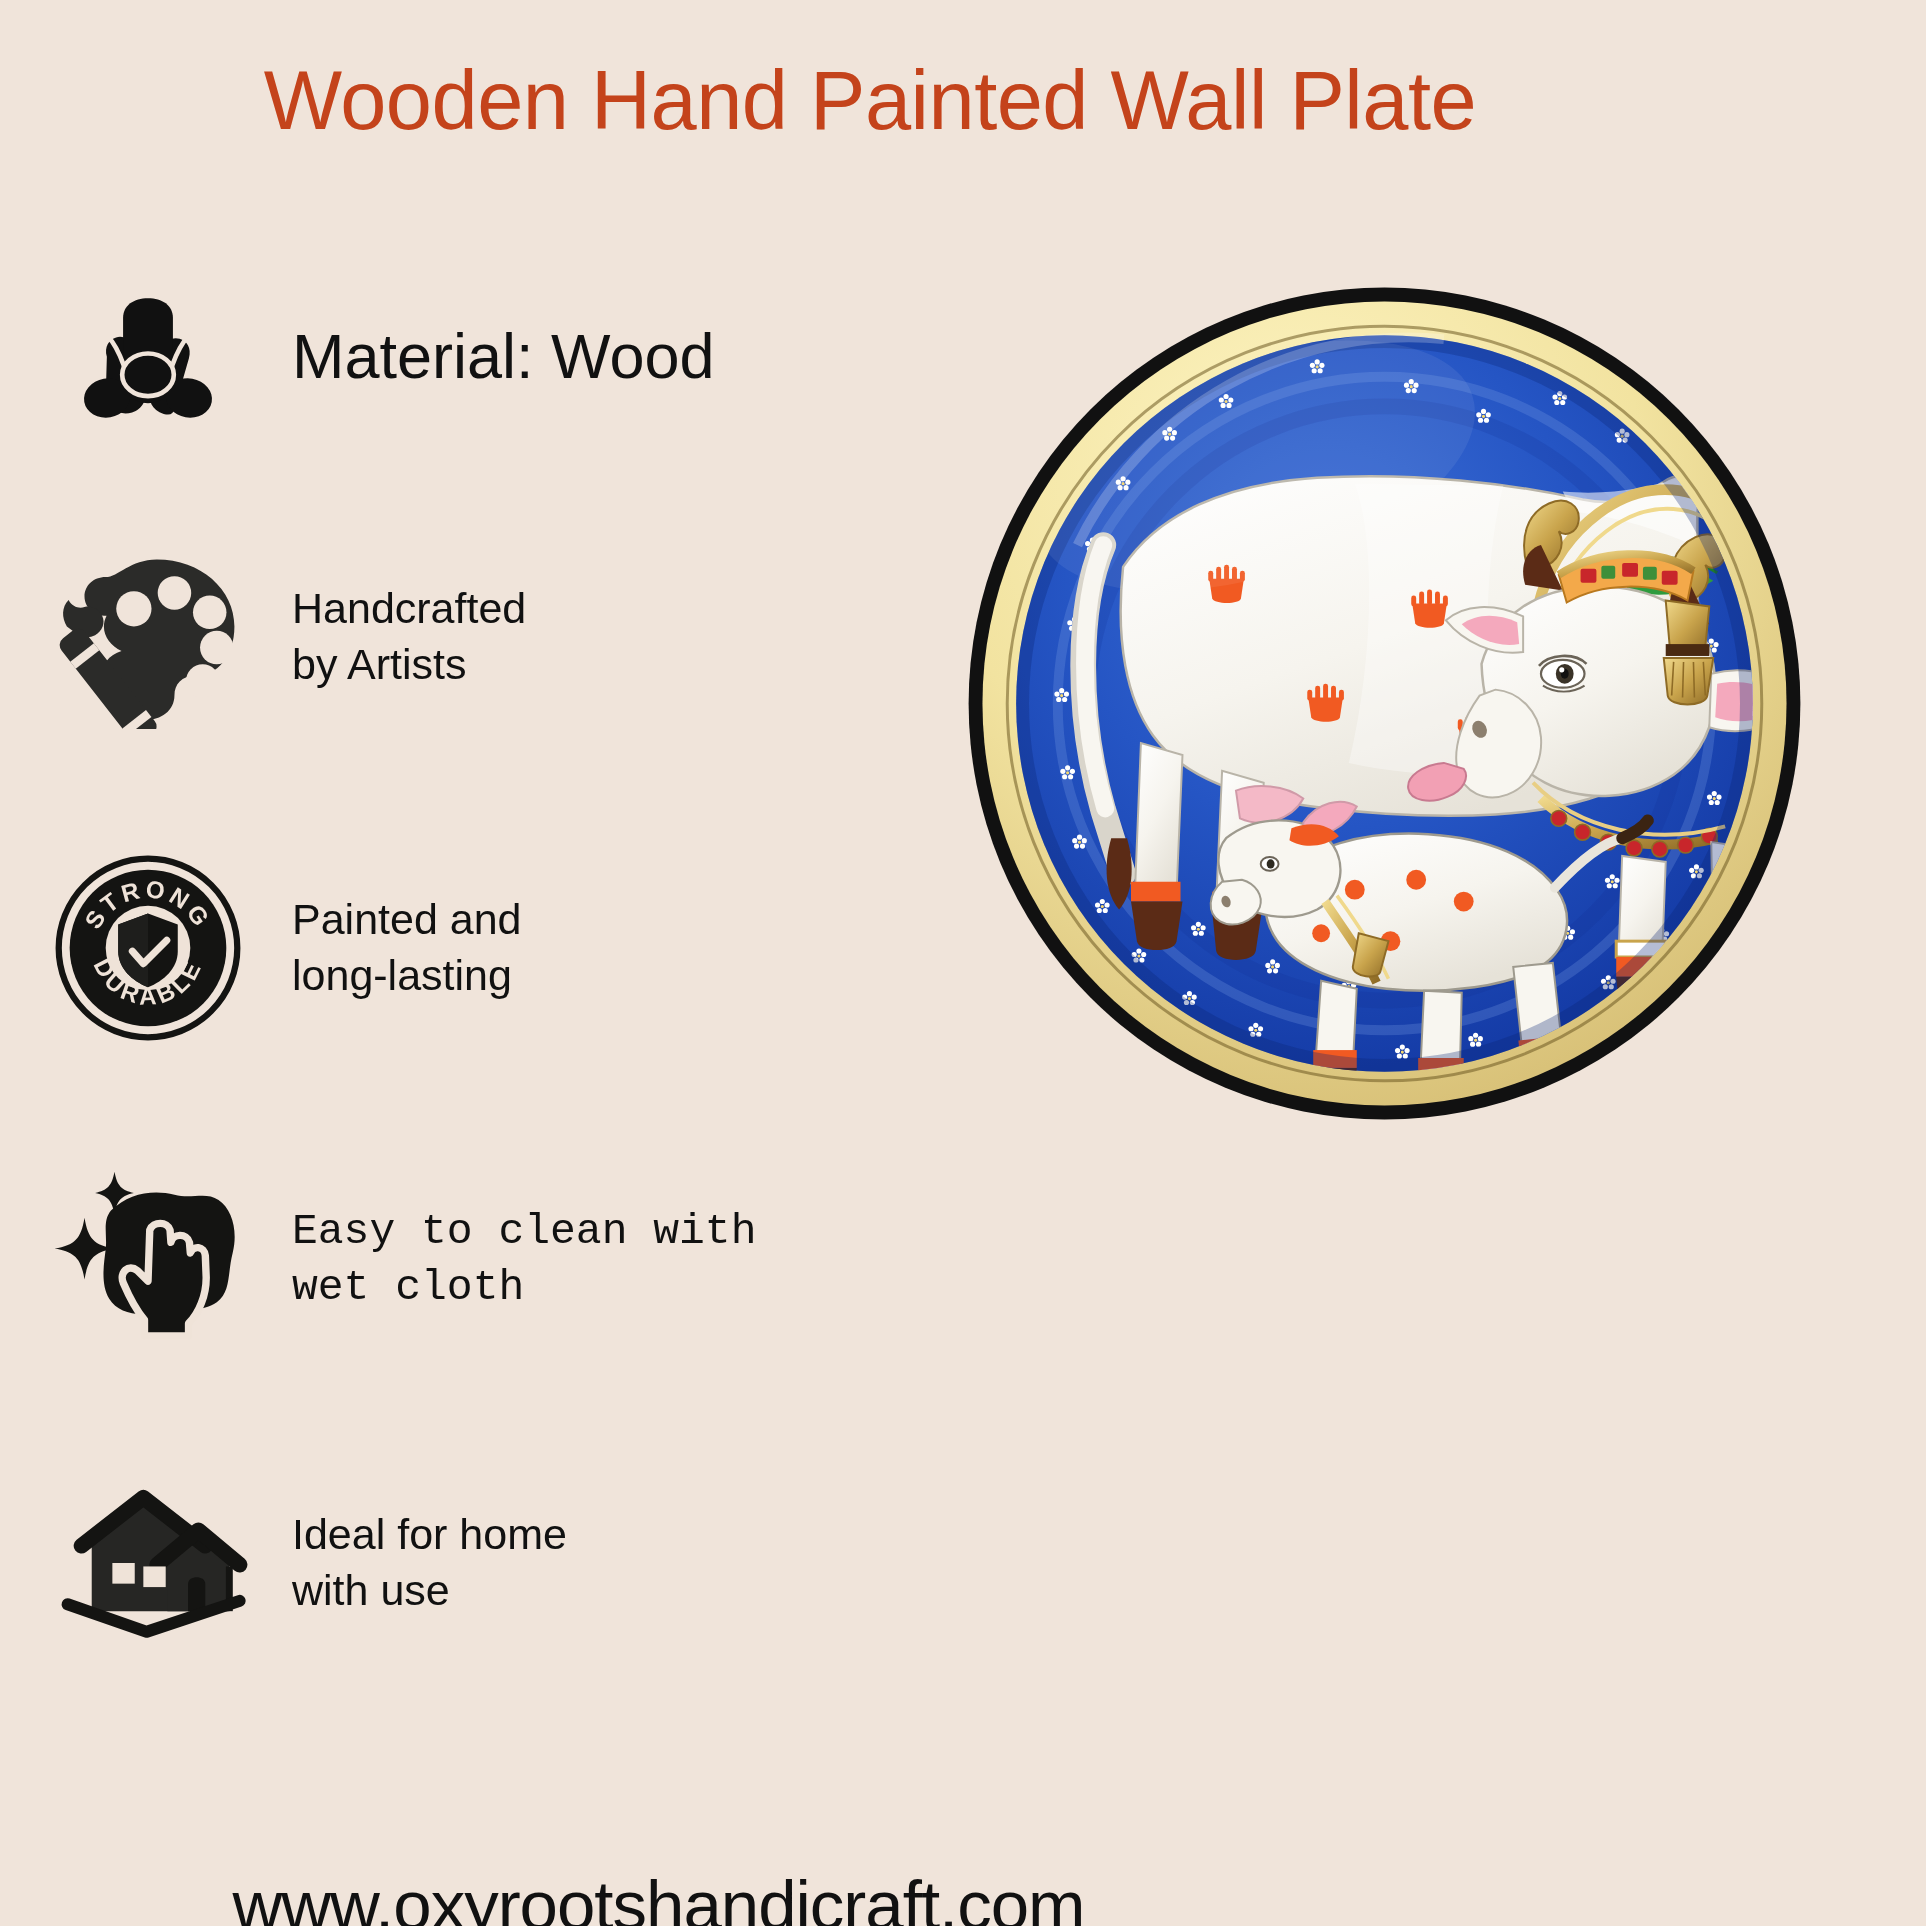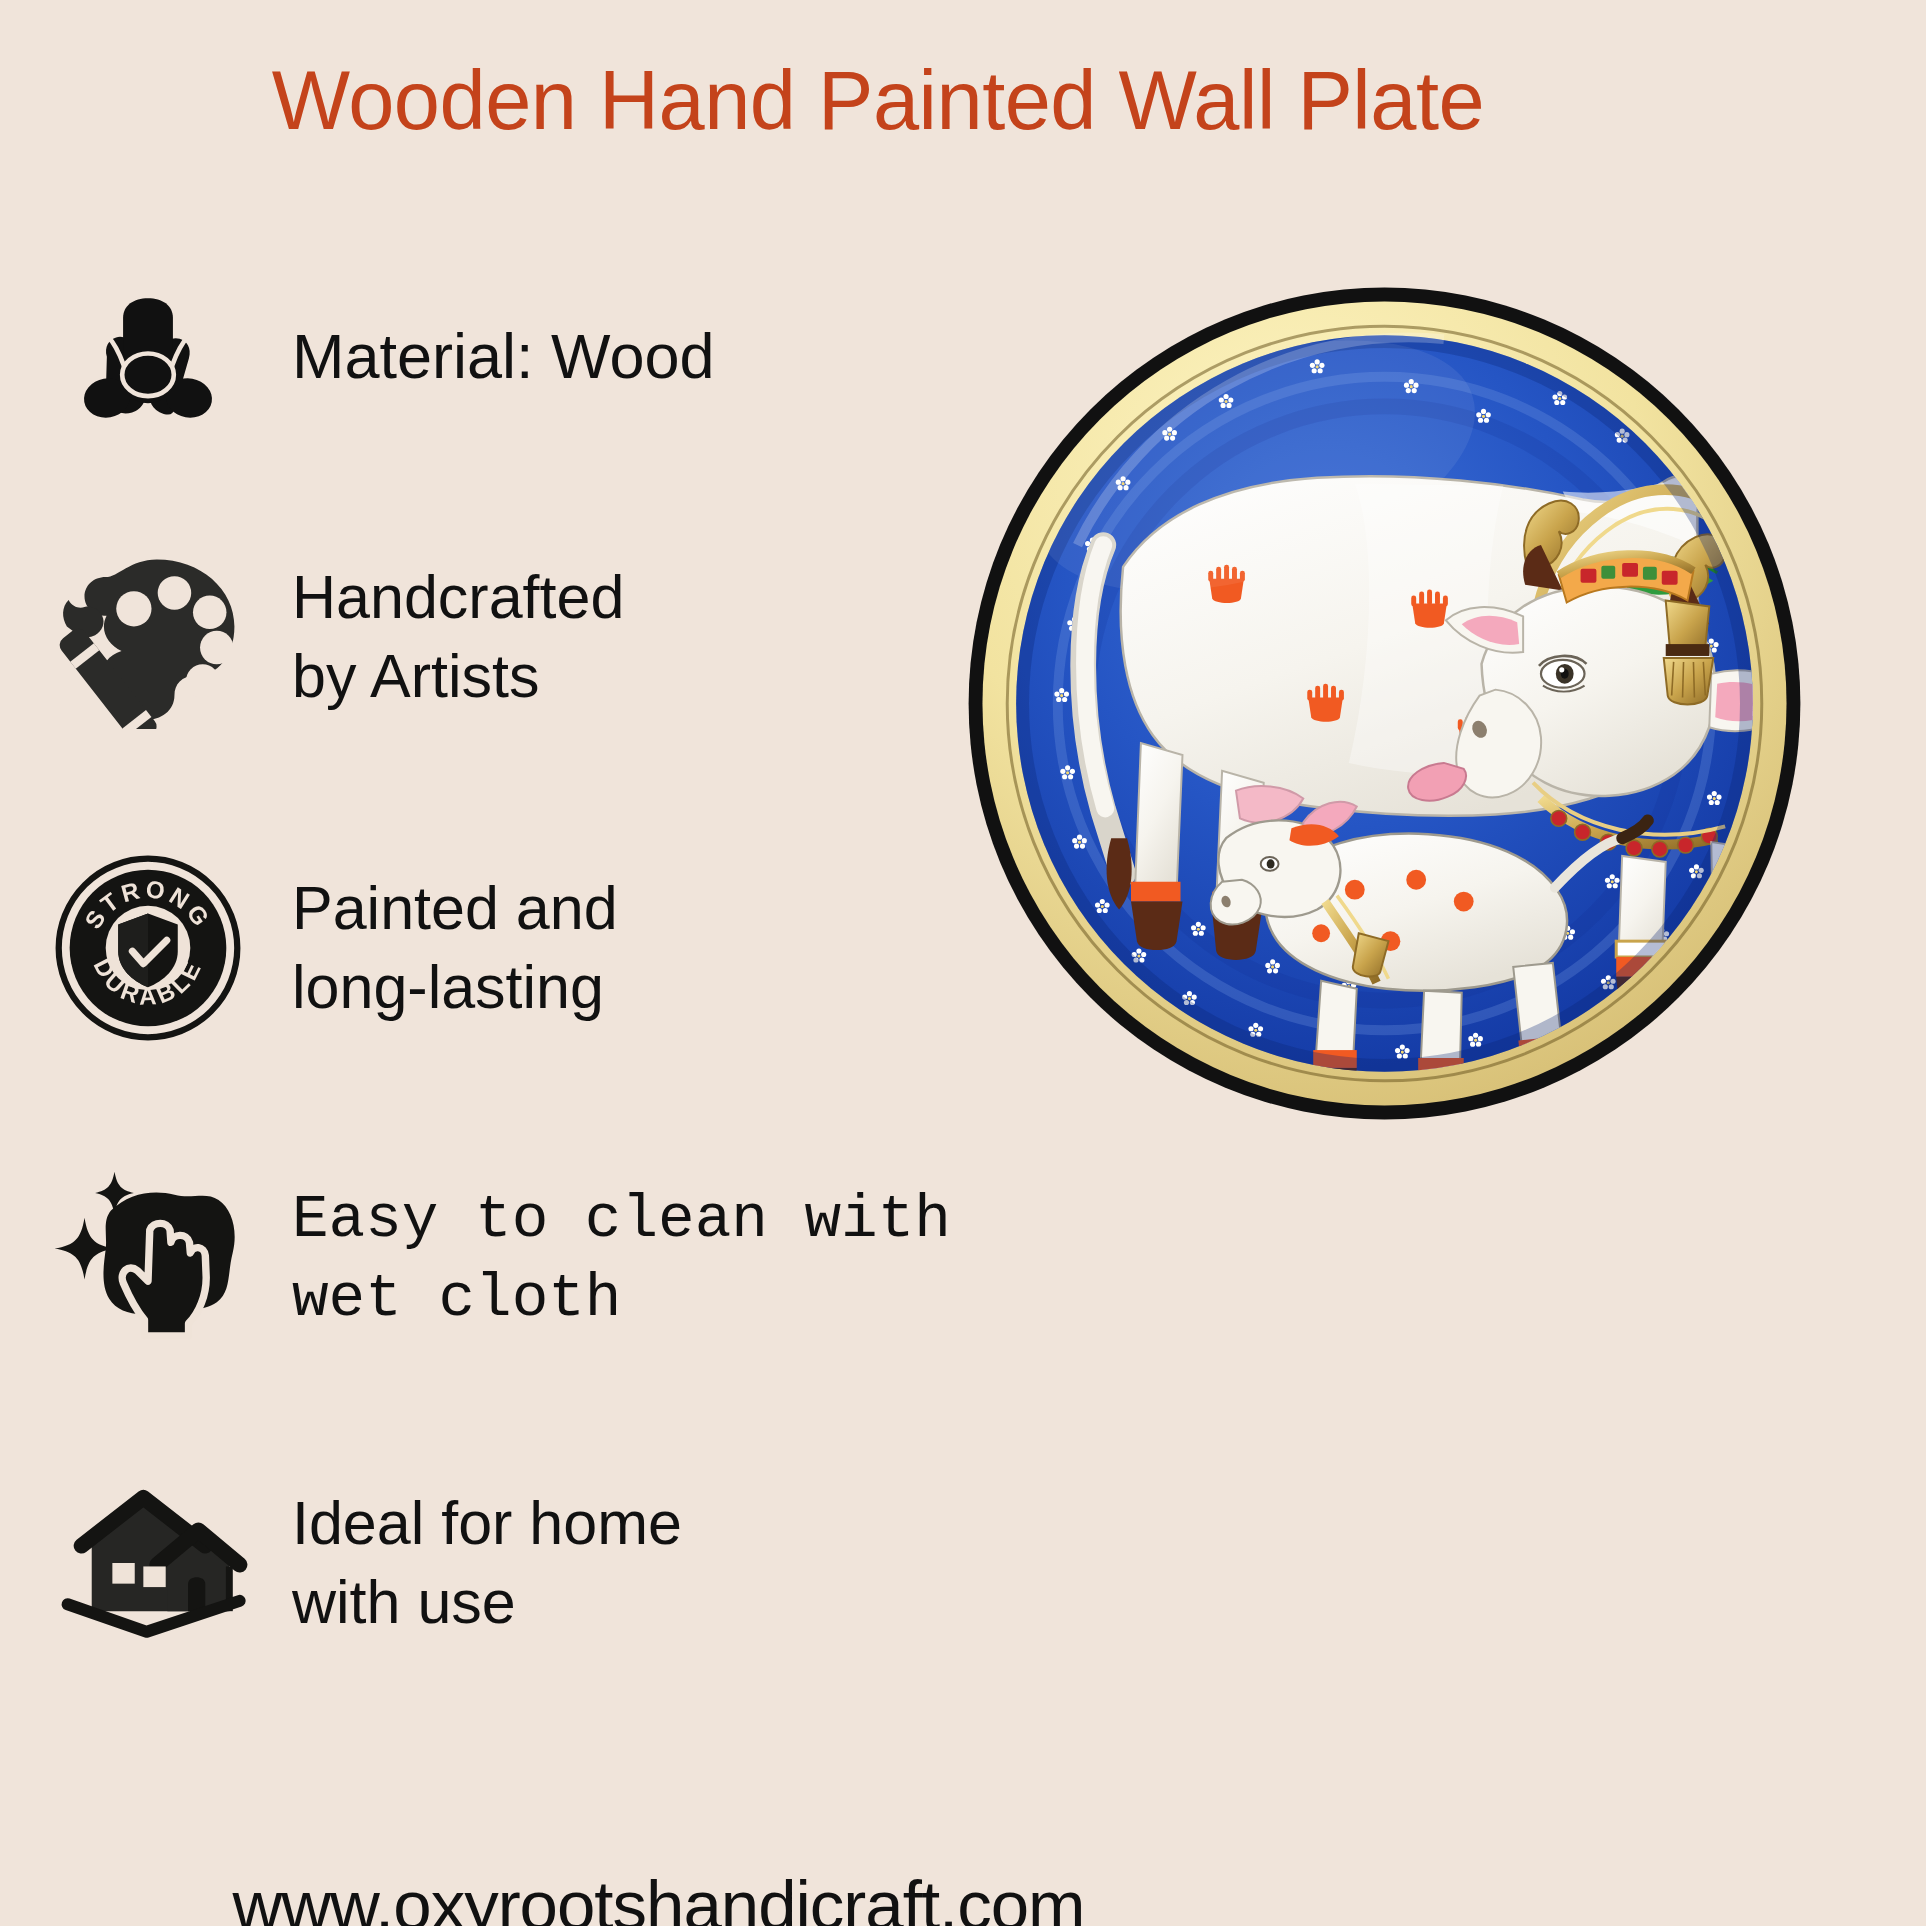--- a/index.html
+++ b/index.html
@@ -11,21 +11,21 @@
 
   body {
     background:#F0E4DA;
     font-family:"Liberation Sans", sans-serif;
     position:relative;
   }
 
   
   .title-bar {
     position:absolute;
-    top:55px; left:8px; width:1740px;
+    top:55px; left:0; width:1740px;
     text-align:center;
   }
   .title {
     font-size:83px;
     font-weight:400;
     letter-spacing:-0.5px;
     color:#C4431B;
     line-height:1.1;
     white-space:nowrap;
   }
@@ -45,21 +45,21 @@
   .feature-icon {
     width:228px;
     min-width:228px;
     height:100%;
     display:flex;
     align-items:center;
     justify-content:center;
   }
   .feature-icon svg { display:block; }
   .feature-text {
-    font-size:61px;
+    font-size:43px;
     line-height:1.28;
     color:#111111;
     font-weight:400;
     padding-left:12px;
   }
 
   .row-material   { height:253px; }
   .row-handmade   { height:307px; }
   .row-durable    { height:315px; }
   .row-clean      { height:309px;font-family:Liberation Mono, monospace; }

